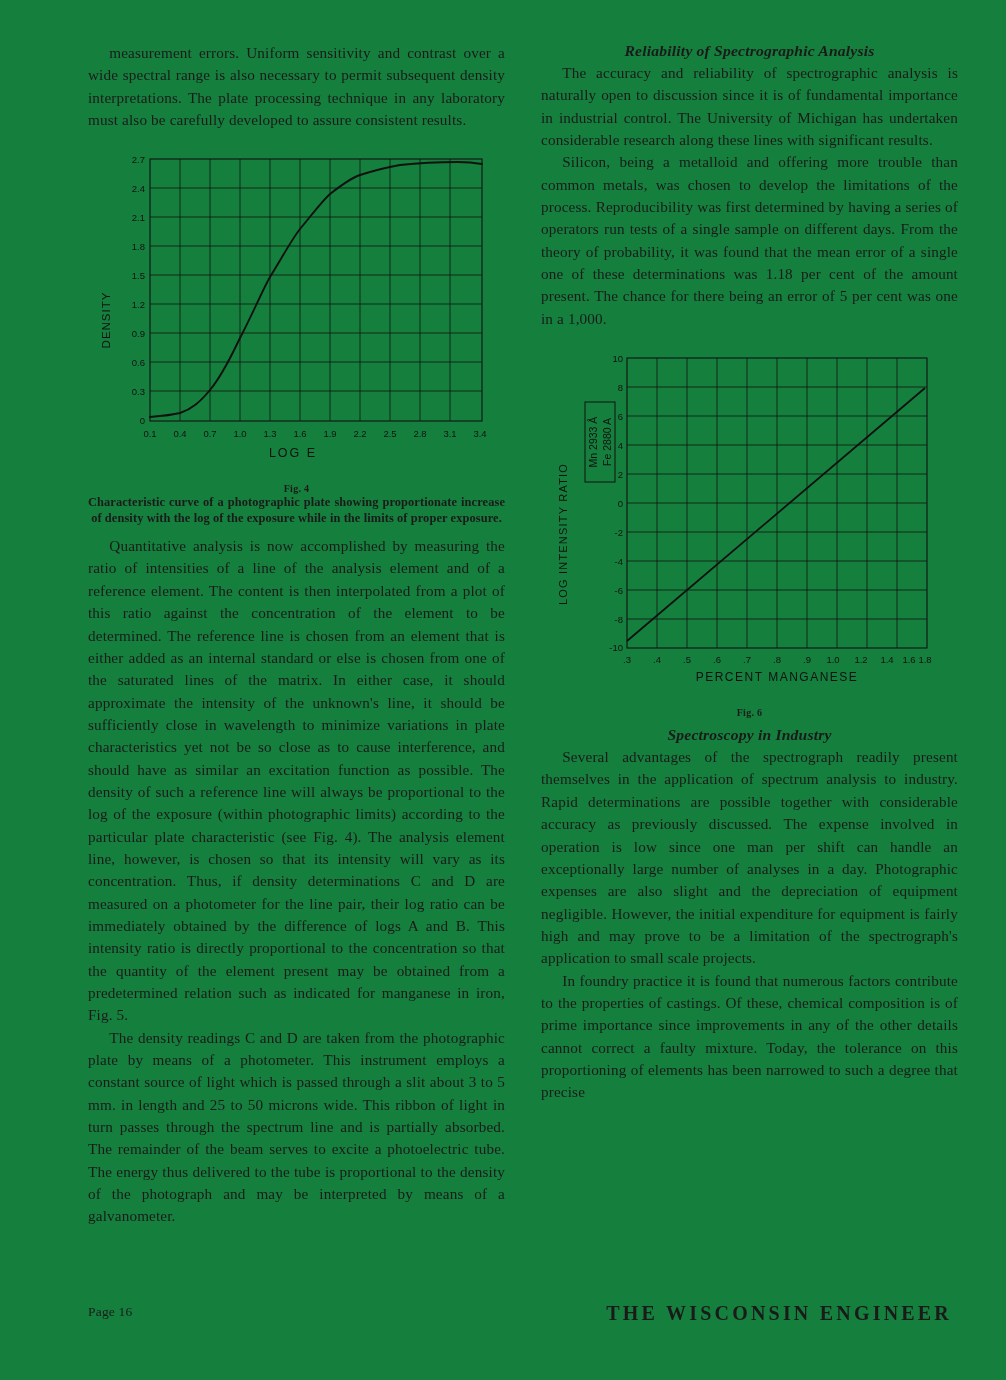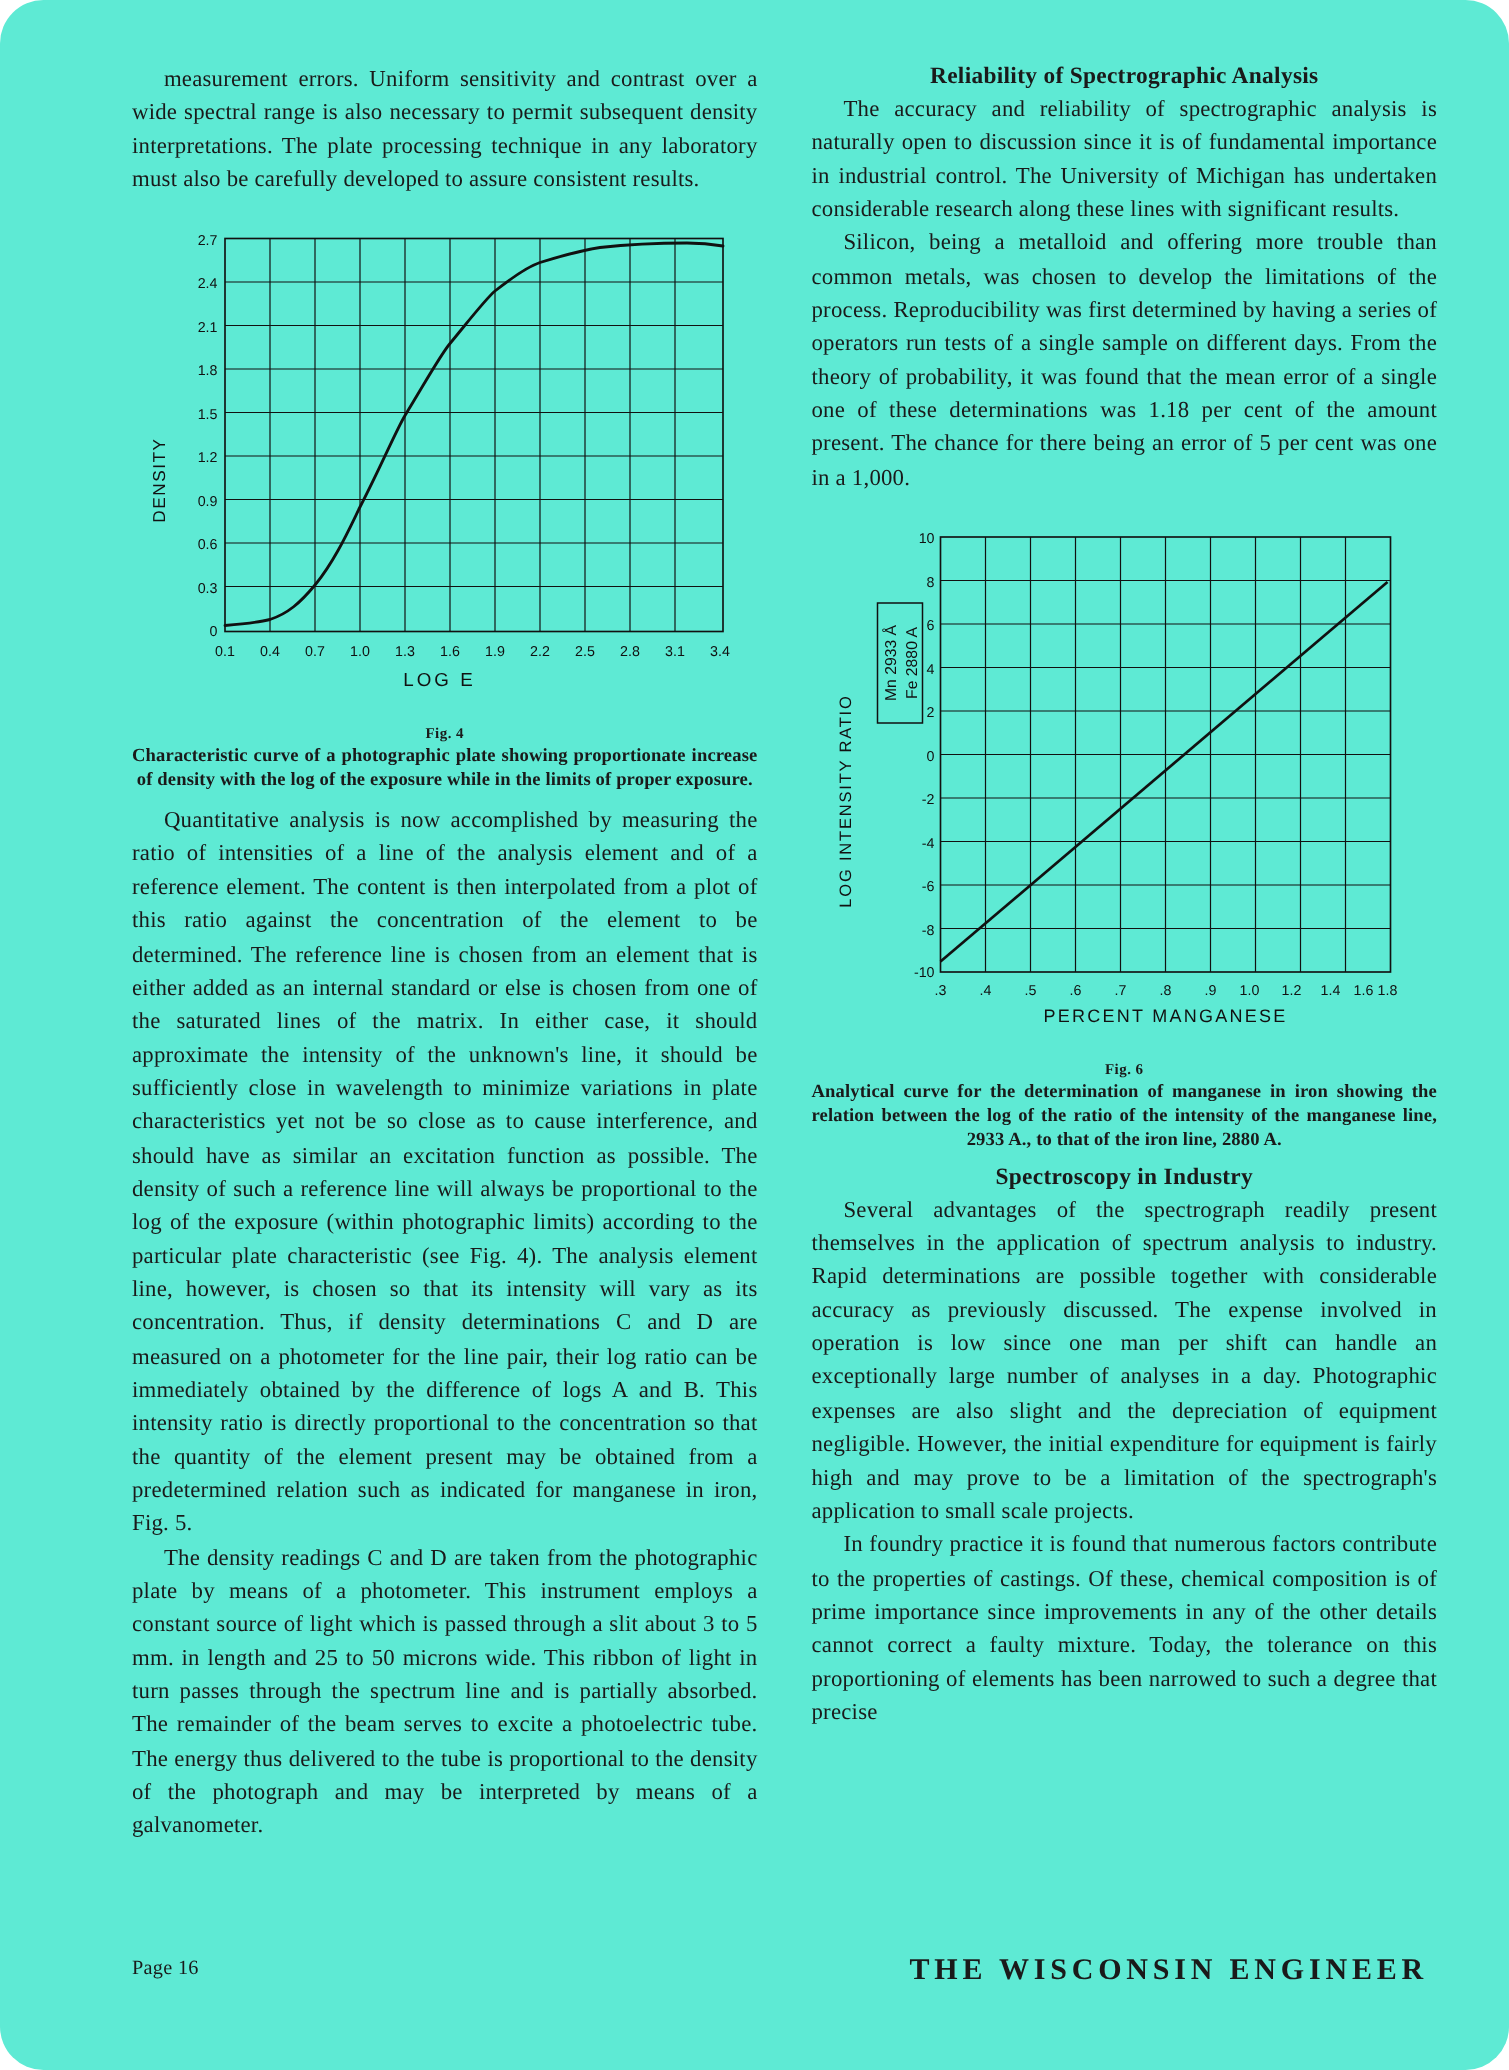--- a/index.html
+++ b/index.html
@@ -11,22 +11,21 @@
     width: 1006px;
     height: 1380px;
     position: relative;
     font-family: "Liberation Serif", serif;
     color: #1a1a1a;
     overflow: hidden;
   }
   .page {
     position: absolute;
     inset: 0;
-    background: #5eead4;
-    border-radius: 29px;
+    background: #15803d;
   }
   .cols {
     position: absolute;
     left: 88px;
     top: 42px;
     width: 870px;
     height: 1240px;
     display: flex;
     gap: 36px;
   }
@@ -43,20 +42,21 @@
     letter-spacing: 0.15px;
     font-family: "Liberation Serif", serif;
   }
   h2.section {
     margin: 0 0 2px 0;
     text-align: center;
     font-size: 15.6px;
     font-weight: bold;
     letter-spacing: 0.2px;
     font-family: "Liberation Serif", serif;
+    font-style: italic;
   }
   .figblock { margin: 14px 0 8px 0; }
   .figcap-title {
     text-align: center;
     font-size: 10px;
     font-weight: bold;
     margin-top: 4px;
     letter-spacing: 0.3px;
   }
   .figcap-body {
@@ -260,21 +260,20 @@
               <text x="368" y="319">1.6</text>
               <text x="384" y="319">1.8</text>
             </g>
 
             <text x="236" y="337" text-anchor="middle" font-size="12" letter-spacing="1.5">PERCENT   MANGANESE</text>
 
             <line x1="86" y1="297" x2="384" y2="44" stroke="#111" stroke-width="1.8"></line>
           </svg>
         </div>
         <div class="figcap-title">Fig. 6</div>
-        <div class="figcap-body just">Analytical curve for the determination of manganese in iron showing the relation between the log of the ratio of the intensity of the manganese line, 2933 A., to that of the iron line, 2880 A.</div>
       </div>
 
       <h2 class="section">Spectroscopy in Industry</h2>
       <p>Several advantages of the spectrograph readily present themselves in the application of spectrum analysis to industry. Rapid determinations are possible together with considerable accuracy as previously discussed. The expense involved in operation is low since one man per shift can handle an exceptionally large number of analyses in a day. Photographic expenses are also slight and the depreciation of equipment negligible. However, the initial expenditure for equipment is fairly high and may prove to be a limitation of the spectrograph's application to small scale projects.</p>
       <p>In foundry practice it is found that numerous factors contribute to the properties of castings. Of these, chemical composition is of prime importance since improvements in any of the other details cannot correct a faulty mixture. Today, the tolerance on this proportioning of elements has been narrowed to such a degree that precise</p>
     </div>
   </div>
 
   <div class="footer">
     <div class="pagenum">Page 16</div>

